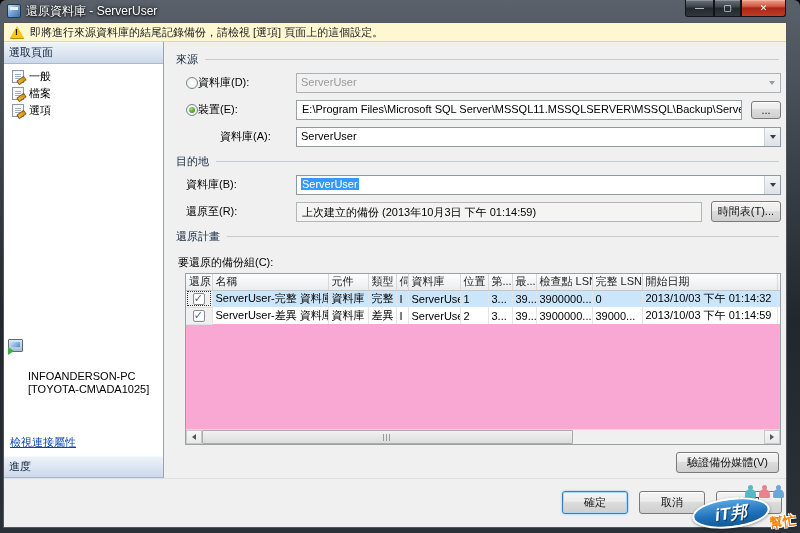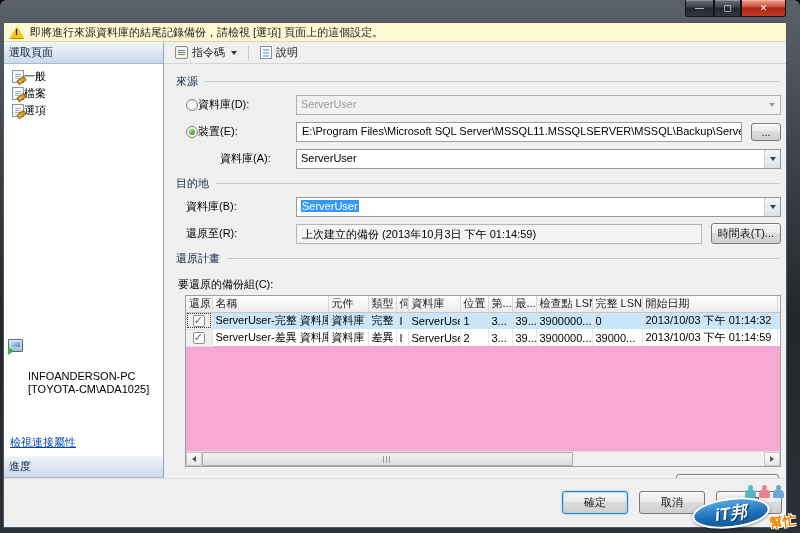--- a/index.html
+++ b/index.html
@@ -42,21 +42,21 @@
   .warn-tri::after { content:"!"; position:absolute; left:-2px; top:1px; font-size:9px; font-weight:bold; color:#111; }
 
   .body { flex:1; display:flex; min-height:0; }
 
   
   .sidebar { width:160px; flex:0 0 auto; background:#fff; border-right:1px solid #9aa4ae;
     display:flex; flex-direction:column; }
   .section-header { height:22px; flex:0 0 auto; padding:2px 5px 0 5px; font-size:11px; color:#10233c;
     background:linear-gradient(#eef3fa,#ccd9ea); border-top:1px solid #f5f8fc; border-bottom:1px solid #a9b9cd; }
   .page-list { padding:4px 0 0 6px; }
-  .page-item { display:flex; align-items:center; font-size:11px; color:#000;
+  .page-item { display:flex; align-items:center; gap:5px; font-size:11px; color:#000;
     padding:1px 2px; cursor:default; }
   .doc-icon { position:relative; width:12px; height:13px; background:#fff; border:1px solid #8b97a3;
     box-shadow:inset 0 0 0 1px #f4f7fa; flex:0 0 auto; }
   .doc-icon::before { content:""; position:absolute; left:2px; top:3px; width:6px; height:1px;
     background:#9db0c2; box-shadow:0 2px 0 #9db0c2, 0 4px 0 #9db0c2; }
   .doc-icon::after { content:""; position:absolute; right:-3px; bottom:-1px; width:7px; height:3px;
     background:linear-gradient(90deg,#f6b73c,#d98a12); transform:rotate(-35deg); border:1px solid #8a5a00; }
   .sidebar-fill { flex:1 1 auto; }
   .conn-body { padding:6px 4px 2px 4px; display:flex; gap:5px; font-size:11px; color:#000; }
   .server-icon { position:relative; width:15px; height:13px; flex:0 0 auto; margin-top:1px;
@@ -180,20 +180,24 @@
   .wm-tag { position:absolute; right:0; bottom:2px; font-size:13px; font-weight:bold; color:#f08300;
     text-shadow:-1px -1px 0 #fff,1px -1px 0 #fff,-1px 1px 0 #fff,1px 1px 0 #fff,1px 2px 2px rgba(0,0,0,.35);
     transform:rotate(-7deg); }
 </style>
 </head>
 <body>
 
 <div class="window">
 
   <div class="titlebar">
+    <div class="title-left">
+      <span class="app-icon"></span>
+      <span class="title-text">還原資料庫 - ServerUser</span>
+    </div>
     <div class="win-buttons">
       <span class="winbtn min">—</span>
       <span class="winbtn max">▢</span>
       <span class="winbtn close">✕</span>
     </div>
   </div>
 
   <div class="client">
 
     <div class="warning-bar">
@@ -227,32 +231,20 @@
             <div>[TOYOTA-CM\ADA1025]</div>
           </div>
         </div>
         <div class="conn-link-row">
           <span class="link">檢視連接屬性</span>
         </div>
         <div class="section-header">進度</div>
       </div>
 
       <div class="main">
-        <div class="toolbar">
-          <div class="tool-btn">
-            <span class="script-icon"></span>
-            <span>指令碼</span>
-            <span class="dd-arrow"></span>
-          </div>
-          <div class="tool-sep"></div>
-          <div class="tool-btn">
-            <span class="help-icon"></span>
-            <span>說明</span>
-          </div>
-        </div>
 
         <div class="content">
 
           <div class="group-title">
             <span>來源</span>
               <span class="rule"></span>
           </div>
 
           <div class="form-row">
             <div class="form-label">

